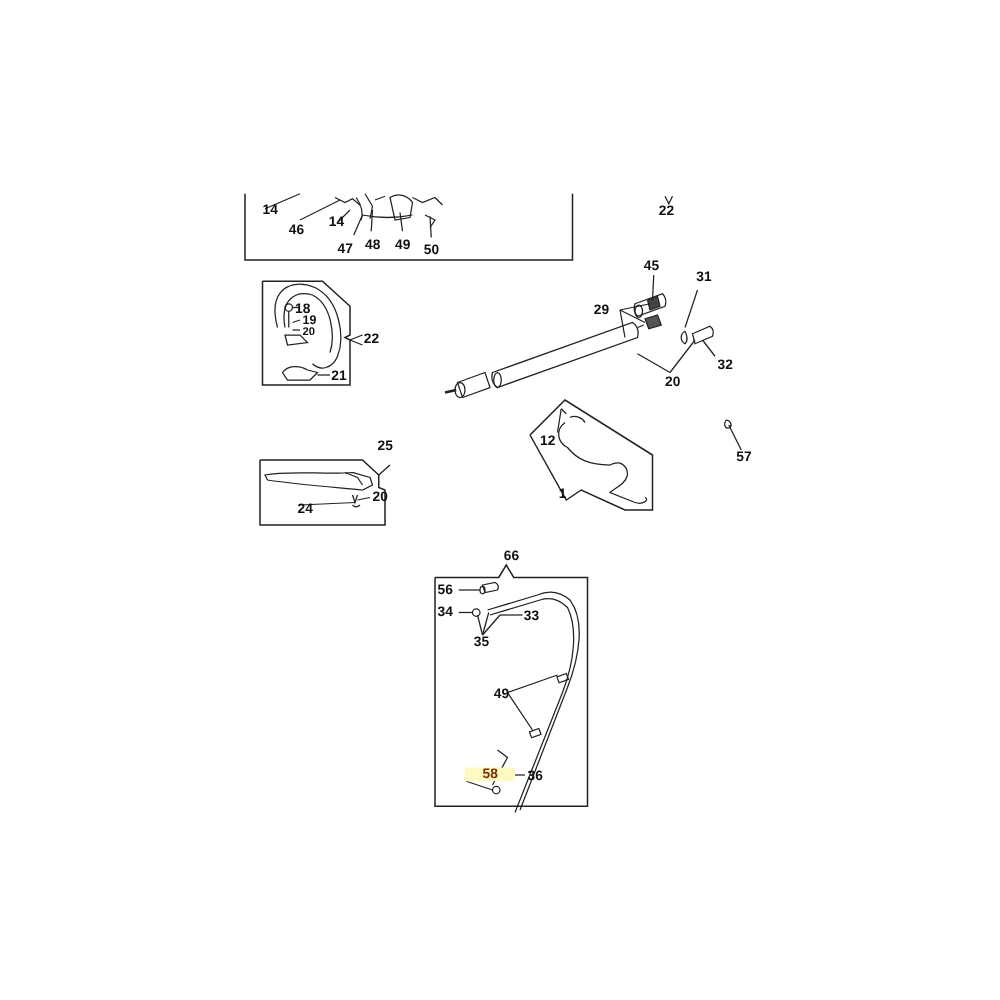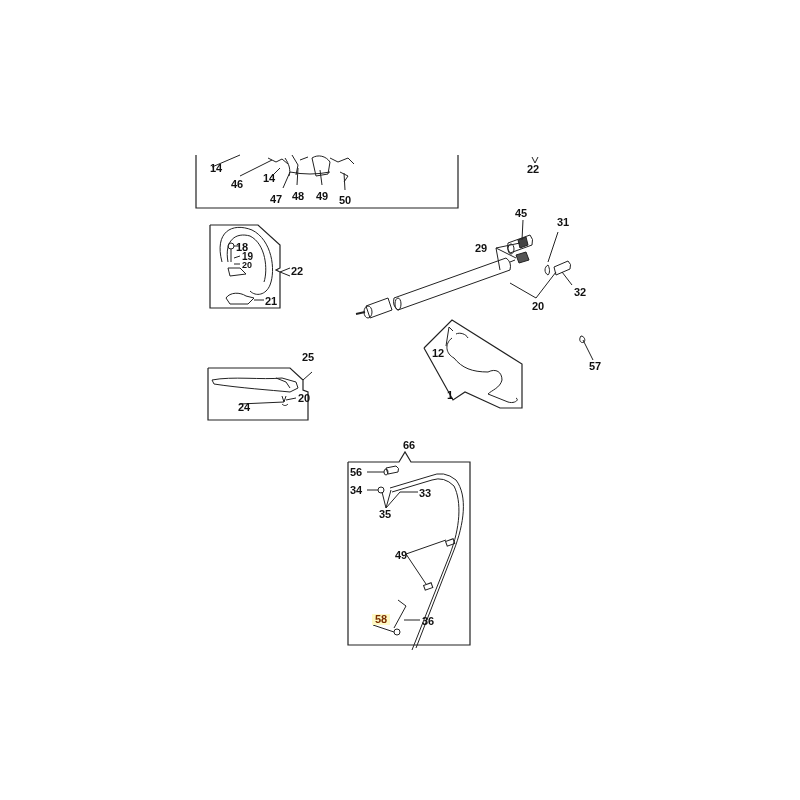--- a/index.html
+++ b/index.html
@@ -1,19 +1,19 @@
 <!DOCTYPE html>
 <html><head>
   <meta charset="utf-8">
   <style>
     html, body { margin: 0; padding: 0; background: #ffffff; }
     body { width: 800px; height: 800px; position: relative; overflow: hidden; font-family: "Liberation Sans", sans-serif; }
     #canvas { position: absolute; left: 0; top: 0; width: 800px; height: 800px; }
     .lbl { position: absolute; font-family: "Liberation Sans", sans-serif; font-weight: bold; font-size: 11px; color: #111; line-height: 1; white-space: nowrap; }
-    .lbl.hl { background: #fef9c3; color: #7a2d00; padding: 0 3px; }
+    .lbl.hl { background: #fef9c3; color: #7a2d00; padding: 0 14px; }
     svg { position: absolute; left: 0; top: 0; }
   </style>
 </head>
 <body>
 
 <div id="canvas">
   <svg width="800" height="800" viewBox="0 0 800 800">
     <g fill="none" stroke="#222" stroke-width="1">
 
       <g>

